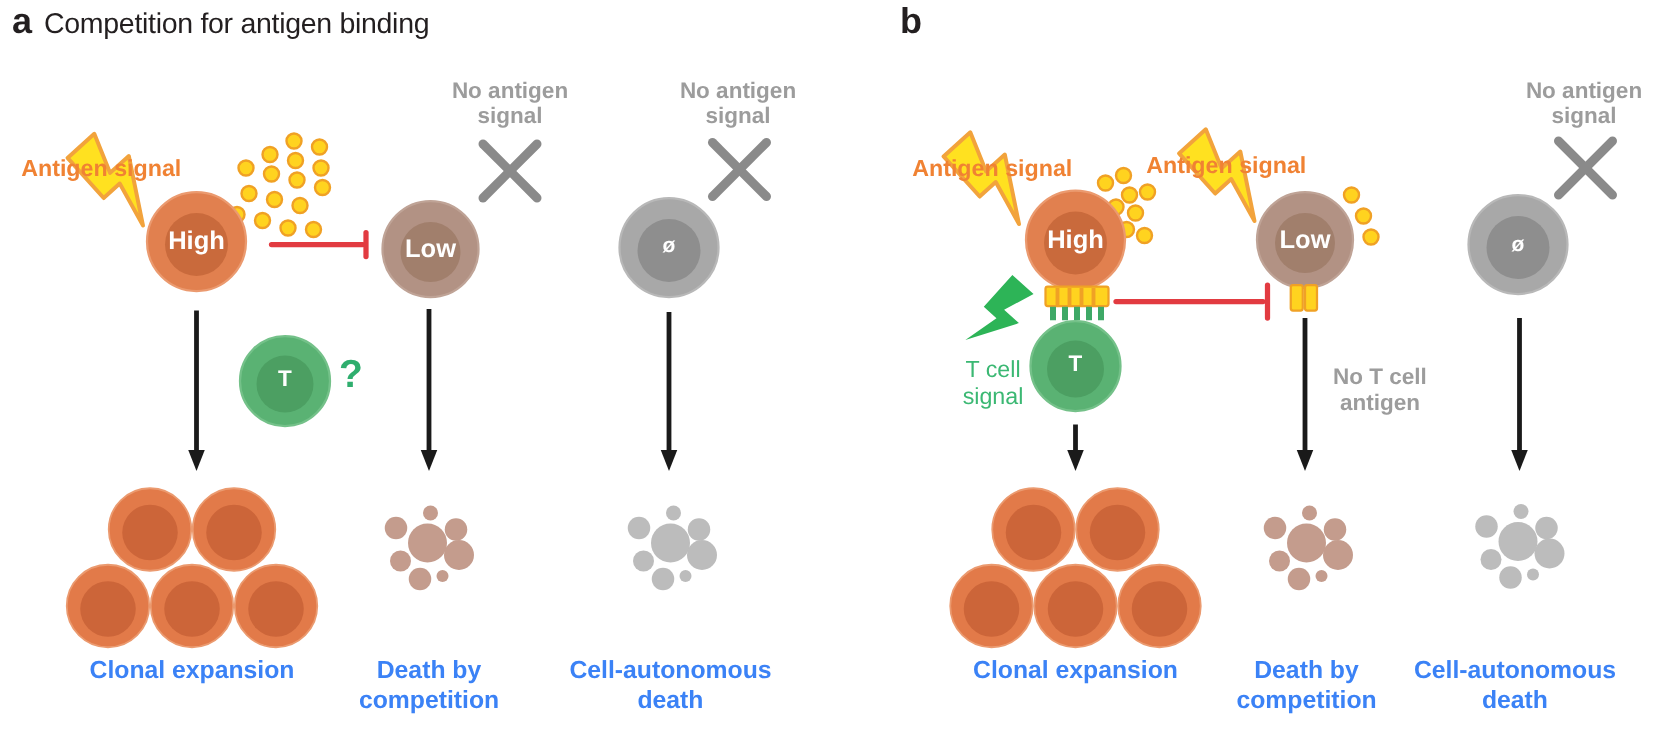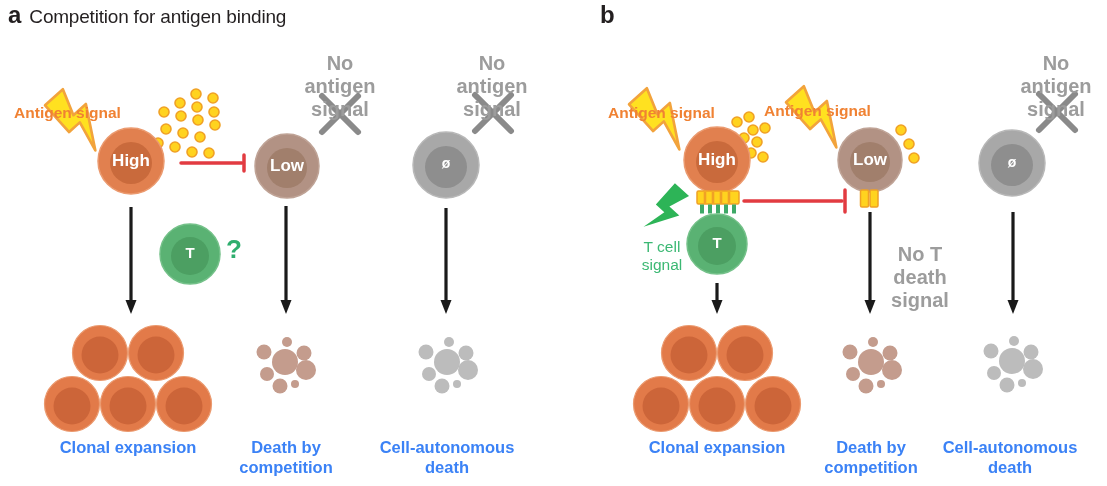--- a/index.html
+++ b/index.html
@@ -4,21 +4,21 @@
 <style>
   html,body{margin:0;padding:0;background:#fff;}
   .canvas{position:relative;width:1107px;height:486px;background:#ffffff;overflow:hidden;
           font-family:"Liberation Sans", sans-serif;}
   .gfx{position:absolute;left:0;top:0;}
   .txt{position:absolute;line-height:1.12;}
   .panel-title{display:flex;align-items:baseline;gap:8px;color:#231f20;top:2px;}
   .panel-letter{font-size:24px;font-weight:bold;}
   .panel-text{font-size:19px;font-weight:normal;letter-spacing:-0.2px;}
   .sig{width:115px;text-align:center;font-size:15.5px;font-weight:bold;color:#f08233;margin-top:36px;}
-  .graysig{width:90px;text-align:center;font-size:20px;font-weight:bold;color:#9c9c9c;line-height:1.15;}
+  .graysig{width:90px;text-align:center;font-size:15px;font-weight:bold;color:#9c9c9c;line-height:1.15;}
   .greensig{width:64px;text-align:center;font-size:15.5px;font-weight:normal;color:#3bb873;line-height:1.15;}
   .celllbl{width:80px;text-align:center;font-weight:bold;color:#ffffff;}
   .outcome{width:150px;text-align:center;font-size:16.5px;font-weight:bold;color:#3b82f6;line-height:1.22;}
   .qmark{font-size:26px;font-weight:bold;color:#2fae6e;}
 </style>
 </head>
 <body>
 
 <div class="canvas">
 
@@ -235,21 +235,21 @@
   <div class="txt outcome" style="left:362px;top:437px;width:170px;">Cell-autonomous death</div>
 
   <div class="txt panel-title" style="left:600px;">
     <span class="panel-letter">b</span>
   </div>
 
   <div class="txt sig" style="left:604px;top:68px;">Antigen signal</div>
   <div class="txt sig" style="left:760px;top:66px;">Antigen signal</div>
   <div class="txt graysig" style="left:1011px;top:52px;">No antigen signal</div>
   <div class="txt greensig" style="left:630px;top:238px;">T cell signal</div>
-  <div class="txt graysig" style="left:878px;top:243px;width:84px;">No T death signal</div>
+  <div class="txt graysig" style="left:878px;top:243px;width:84px;">No T cell antigen</div>
 
   <div class="txt celllbl" style="left:677px;top:150px;font-size:17px;">High</div>
   <div class="txt celllbl" style="left:830px;top:150px;font-size:17px;">Low</div>
   <div class="txt celllbl" style="left:972px;top:155px;font-size:14px;">ø</div>
   <div class="txt celllbl" style="left:677px;top:235px;font-size:15px;">T</div>
 
   <div class="txt outcome" style="left:642px;top:437px;">Clonal expansion</div>
   <div class="txt outcome" style="left:811px;top:437px;width:120px;">Death by competition</div>
   <div class="txt outcome" style="left:925px;top:437px;width:170px;">Cell-autonomous death</div>
 

